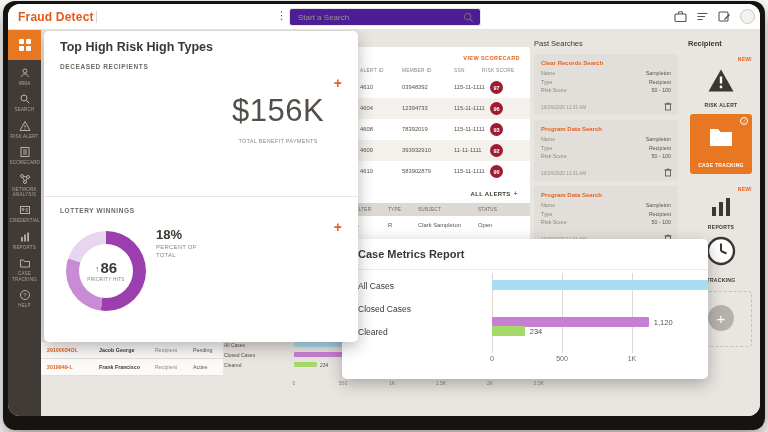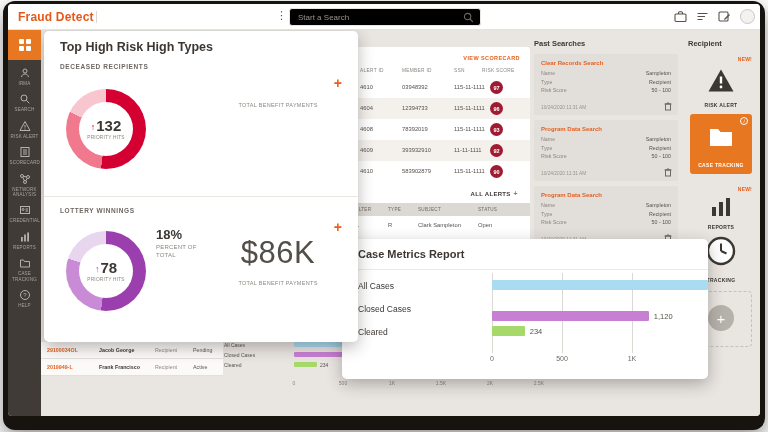--- a/index.html
+++ b/index.html
@@ -2,28 +2,28 @@
 <html><head>
 <meta charset="utf-8">
 <style>
   *{margin:0;padding:0;box-sizing:border-box}
   html,body{width:768px;height:432px}
   body{font-family:"Liberation Sans",sans-serif;background:#fff;position:relative;overflow:hidden}
 
   
   .frame{position:absolute;left:3px;top:1px;width:762px;height:429px;background:#17130f;border-radius:12px;
          padding:3px 5px 14px;box-shadow:0 8px 22px rgba(0,0,0,.45)}
-  .app{position:relative;width:752px;height:412px;background:#E9E5E1;border-radius:4px;overflow:hidden}
+  .app{position:relative;width:752px;height:412px;background:#E9E5E1;border-radius:12px;overflow:hidden}
 
   
   .topbar{position:absolute;left:0;top:0;right:0;height:26px;background:#fff;border-bottom:1px solid #E5E1DD;z-index:5}
   .brand{position:absolute;left:10px;top:6px;font-size:12px;font-weight:bold;color:#E4581C;letter-spacing:.2px}
   .brand-divider{position:absolute;left:88px;top:7px;width:1px;height:12px;background:#DBD7D2}
   .kebab{position:absolute;left:268px;top:5px;font-size:11px;color:#55504B;cursor:pointer}
-  .searchbox{position:absolute;left:281px;top:4px;width:192px;height:18px;background:#000000;border:1px solid #EAE6E2;border-radius:3px;cursor:text}
+  .searchbox{position:absolute;left:281px;top:4px;width:192px;height:18px;background:#4c1d95;border:1px solid #EAE6E2;border-radius:3px;cursor:text}
   .search-ph{position:absolute;left:8px;top:4px;font-size:8px;color:#9A948E}
   .search-icon{position:absolute;right:6px;top:3px}
   .top-right{position:absolute;right:5px;top:5px;display:flex;gap:9px;align-items:center}
   .tb-icon{cursor:pointer;display:flex}
   .avatar{width:15px;height:15px;border-radius:50%;border:1.5px solid #CBC6C1;background:#F4F2EF;cursor:pointer}
 
   
   .sidebar{position:absolute;left:0;top:26px;bottom:0;width:33px;background:#403B36;display:flex;flex-direction:column;align-items:center;z-index:4}
   .logo-tile{width:33px;height:30px;background:#E87722;display:grid;grid-template-columns:5px 5px;grid-template-rows:5px 5px;gap:2px;place-content:center;cursor:pointer}
   .logo-tile span{background:#fff;border-radius:1px}
@@ -48,21 +48,21 @@
   .all-alerts .plus{color:#E6601F;margin-left:3px;font-size:7px}
   .sub-band{position:absolute;left:0;right:0;top:156px;height:13px;background:#DCD8D3}
   .sb-h{position:absolute;top:4px;font-size:4.6px;color:#6E6862;letter-spacing:.3px}
   .sbh1{left:128px}.sbh2{left:162px}.sbh3{left:192px}.sbh4{left:252px}
   .sub-row{position:absolute;left:0;right:0;top:169px;height:19px;background:#fff}
   .sr-c{position:absolute;top:6px;font-size:5.8px;color:#57524D}
   .src1{left:130px}.src2{left:162px}.src3{left:192px}.src4{left:252px}
 
   
   .past-searches{position:absolute;left:493px;top:9px;width:144px;z-index:1}
-  .ps-title{font-size:7.5px;font-weight:bold;color:#3C3733;margin-bottom:6px}
+  .ps-title{font-size:7.5px;font-weight:normal;color:#3C3733;margin-bottom:6px}
   .ps-card{position:relative;background:#E2DEDA;border-radius:2px;padding:6px 7px;margin-bottom:5px;height:61px}
   .ps-card-title{font-size:6px;font-weight:bold;color:#E6601F;margin-bottom:4px}
   .ps-row{display:flex;justify-content:space-between;margin-bottom:2.5px}
   .ps-l{font-size:5.3px;color:#8C8680}
   .ps-v{font-size:5.3px;color:#57524D}
   .ps-ts{position:absolute;left:7px;bottom:5px;font-size:4.8px;color:#9A948E}
   .ps-trash{position:absolute;right:6px;bottom:4px;cursor:pointer;display:flex}
 
   
   .shortcuts{position:absolute;left:647px;top:9px;width:66px;height:377px;z-index:1}
@@ -130,21 +130,21 @@
   
   .metrics-panel{position:absolute;left:301px;top:209px;width:366px;height:140px;background:#fff;border-radius:5px;
                  box-shadow:0 5px 16px rgba(40,35,30,.32);z-index:11;overflow:hidden}
   .mp-title{position:absolute;left:16px;top:9px;font-size:11px;font-weight:bold;color:#3C3733}
   .mp-sep{position:absolute;left:0;right:0;top:30px;height:1px;background:#EDEAE6}
   .gridline{position:absolute;top:34px;bottom:26px;width:1px;background:#DCD8D4}
   .gl0{left:150px}.gl1{left:220px}.gl2{left:290px}
   .mp-cat{position:absolute;left:16px;font-size:8.5px;color:#3C3733}
   .mpc1{top:42px}.mpc2{top:65px}.mpc3{top:88px}
   .mp-row{position:absolute;left:150px;right:0;height:10px;display:flex;align-items:center;overflow:hidden}
-  .mpr1{top:41px}.mpr2{top:72px}.mpr3{top:87px}
+  .mpr1{top:41px}.mpr2{top:78px}.mpr3{top:87px}
   .mp-bar{height:10px;border-radius:1px;flex:none}
   .mp-val{font-size:7.5px;color:#55504B;margin-left:5px;white-space:nowrap}
   .mp-axis{position:absolute;top:116px;font-size:7px;color:#6E6862;transform:translateX(-50%)}
   .ax0{left:150px}.ax1{left:220px}.ax2{left:290px}
 
   svg{display:block}
 </style>
 </head>
 <body>
 
@@ -475,47 +475,38 @@
         <span class="mc-axis mca3">1.5K</span>
         <span class="mc-axis mca4">2K</span>
         <span class="mc-axis mca5">2.5K</span>
       </div>
 
       <section class="risk-panel">
         <div class="rp-title">Top High Risk High Types</div>
 
         <div class="rp-label rpl1">DECEASED RECIPIENTS</div>
         <div class="rp-plus rpp1">+</div>
-        <div class="donut donut1" style="background: conic-gradient(rgb(213, 0, 50) 0%, rgb(213, 0, 50) 52%, rgb(240, 121, 142) 52%, rgb(240, 121, 142) 82%, rgb(248, 198, 206) 82%, rgb(248, 198, 206) 100%);">
-          <div class="donut-hole">
-            <div class="hits"><span class="arrow arrow-red">↑</span><span>132</span></div>
-            <div class="hits-cap">PRIORITY HITS</div>
-          </div>
-        </div>
         <div class="amt amt1">
+          <div class="amt-num">$156K</div>
           <div class="amt-cap">TOTAL BENEFIT PAYMENTS</div>
         </div>
 
         <div class="rp-divider"></div>
 
         <div class="rp-label rpl2">LOTTERY WINNINGS</div>
         <div class="rp-plus rpp2">+</div>
         <div class="donut donut2" style="background: conic-gradient(rgb(156, 63, 174) 0%, rgb(156, 63, 174) 52%, rgb(201, 139, 214) 52%, rgb(201, 139, 214) 80%, rgb(232, 214, 238) 80%, rgb(232, 214, 238) 100%);">
           <div class="donut-hole">
-            <div class="hits"><span class="arrow arrow-purple">↑</span><span>78</span></div>
+            <div class="hits"><span class="arrow arrow-purple">↑</span><span>86</span></div>
             <div class="hits-cap">PRIORITY HITS</div>
           </div>
         </div>
         <div class="pct pct2">
           <div class="pct-num">18%</div>
           <div class="pct-cap">PERCENT OF TOTAL</div>
-        </div>
-        <div class="amt amt2">
-          <div class="amt-num">$86K</div>
-          <div class="amt-cap">TOTAL BENEFIT PAYMENTS</div>
         </div>
       </section>
 
       <section class="metrics-panel">
         <div class="mp-title">Case Metrics Report</div>
         <div class="mp-sep"></div>
         <div class="gridline gl0"></div>
         <div class="gridline gl1"></div>
         <div class="gridline gl2"></div>
 

